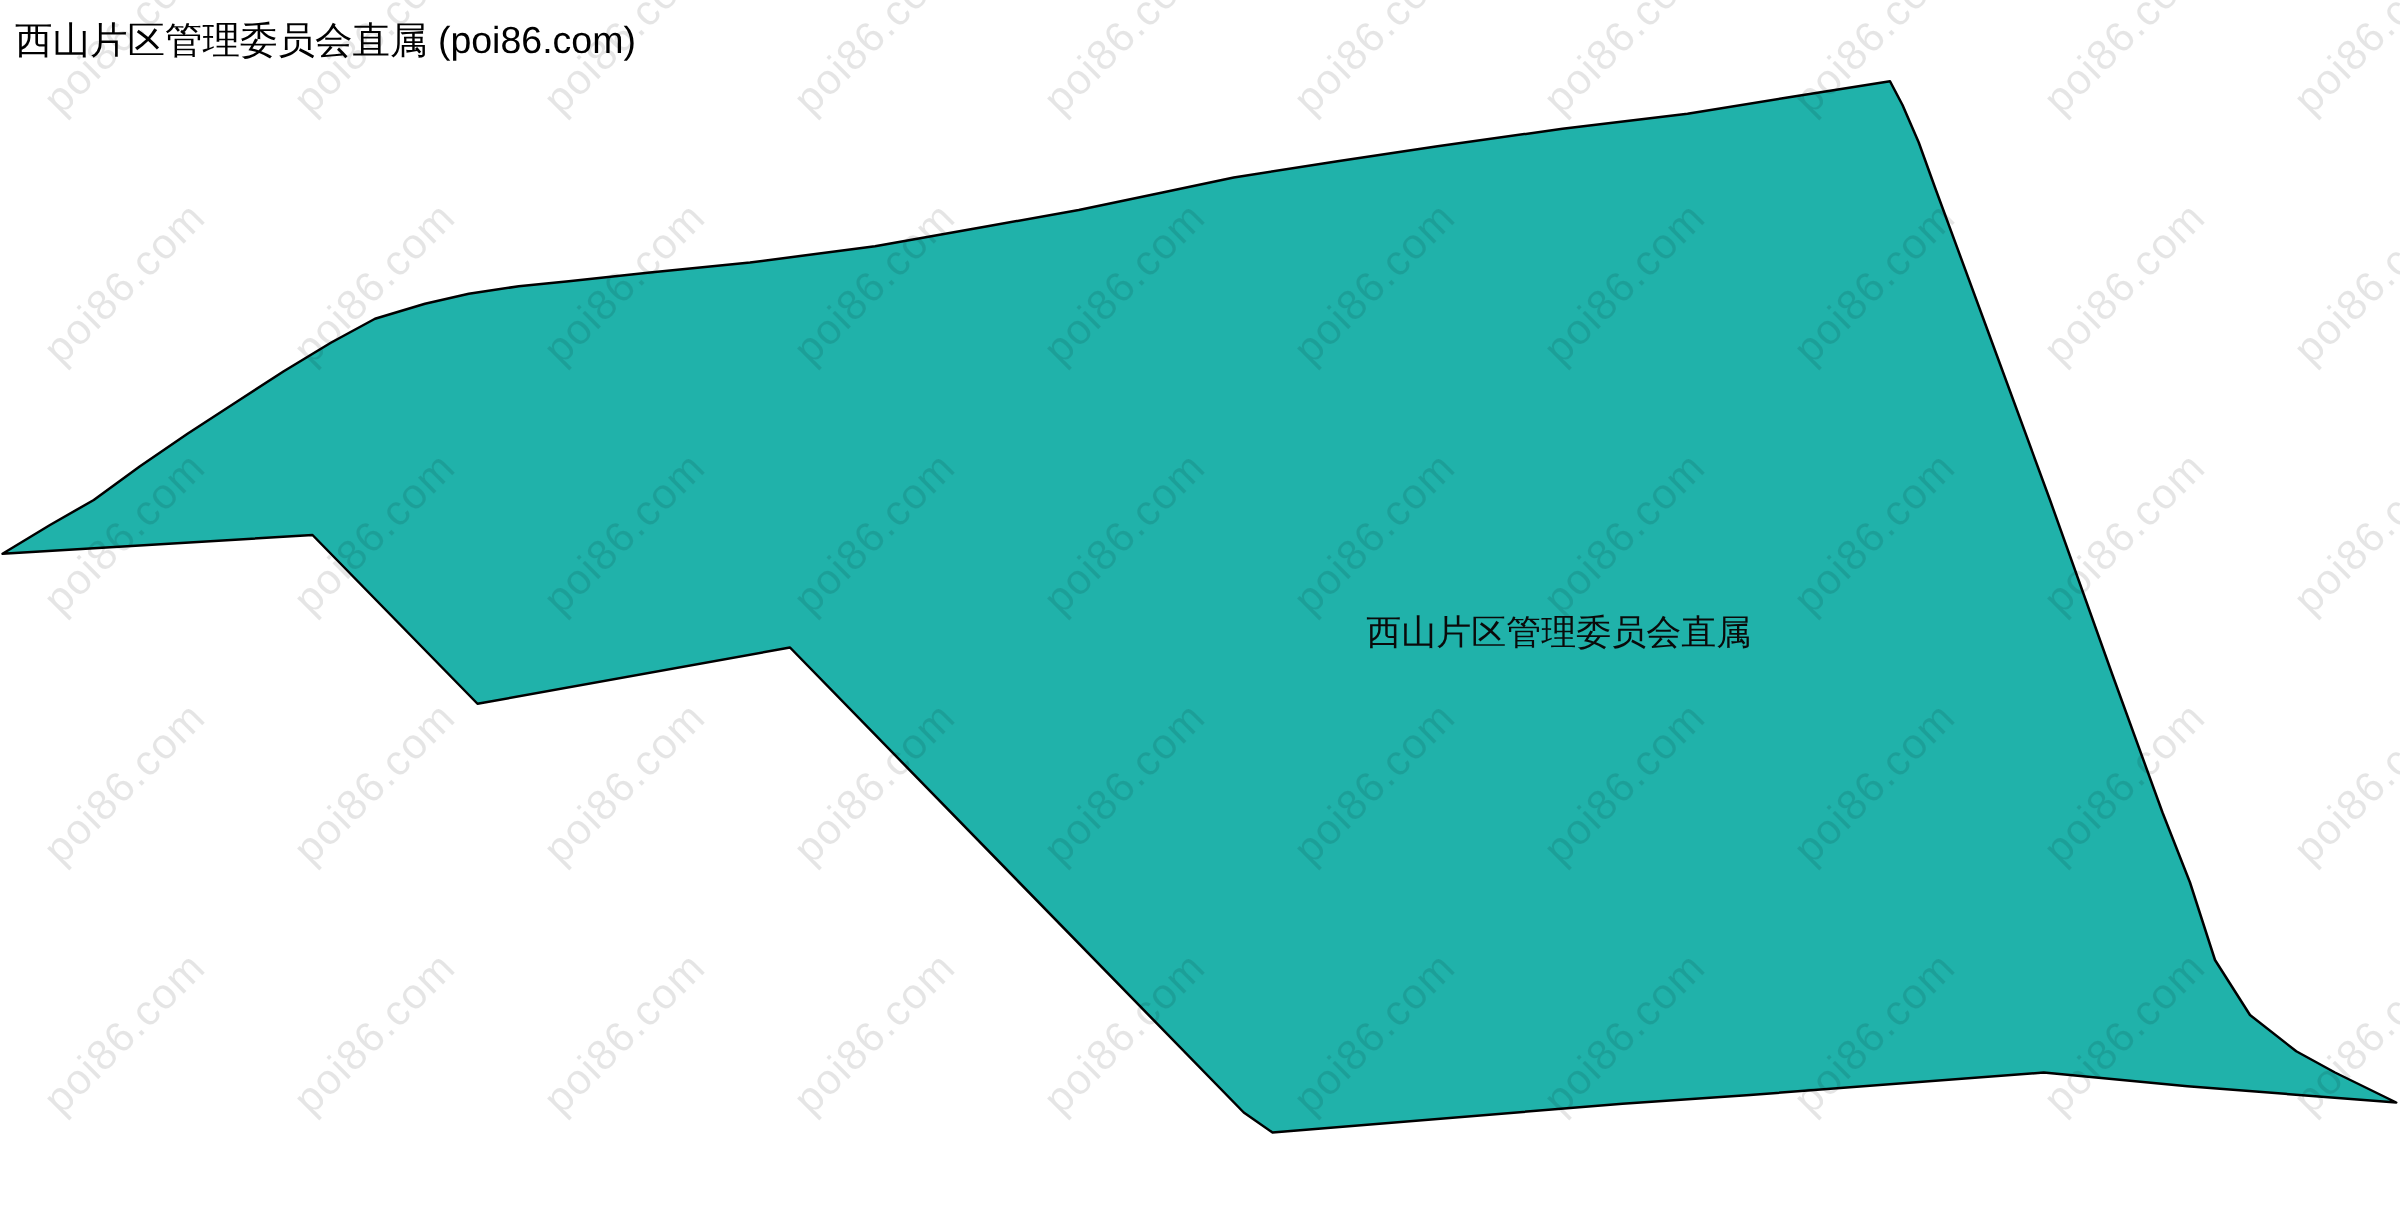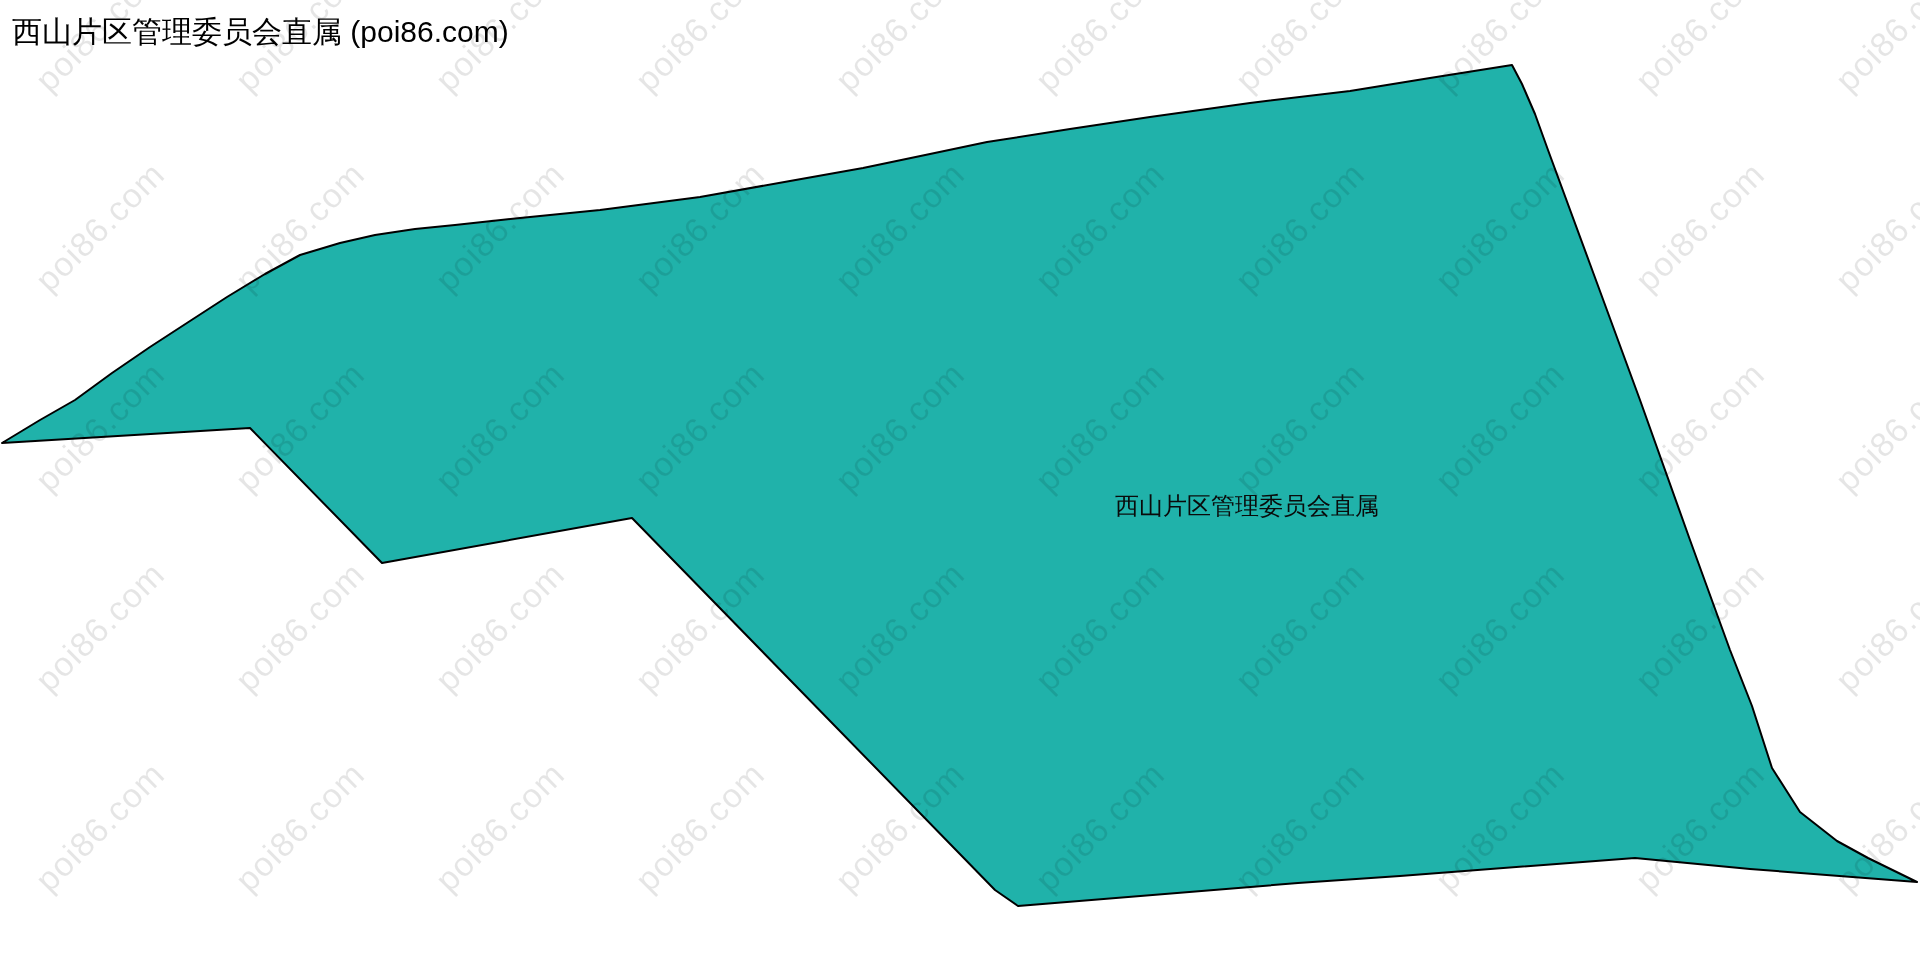--- a/index.html
+++ b/index.html
@@ -45,21 +45,21 @@
     font-size: 30px;
     font-weight: 400;
     color: #000000;
     white-space: nowrap;
   }
   .region-label {
     position: absolute;
     left: 1247px;
     top: 506px;
     transform: translate(-50%, -50%);
-    font-size: 24px;
+    font-size: 28px;
     color: #0a0a0a;
     white-space: nowrap;
   }
 </style>
 </head>
 <body>
 
 <div class="stage">
 
   <svg class="boundary-svg" viewBox="0 0 1920 972">

